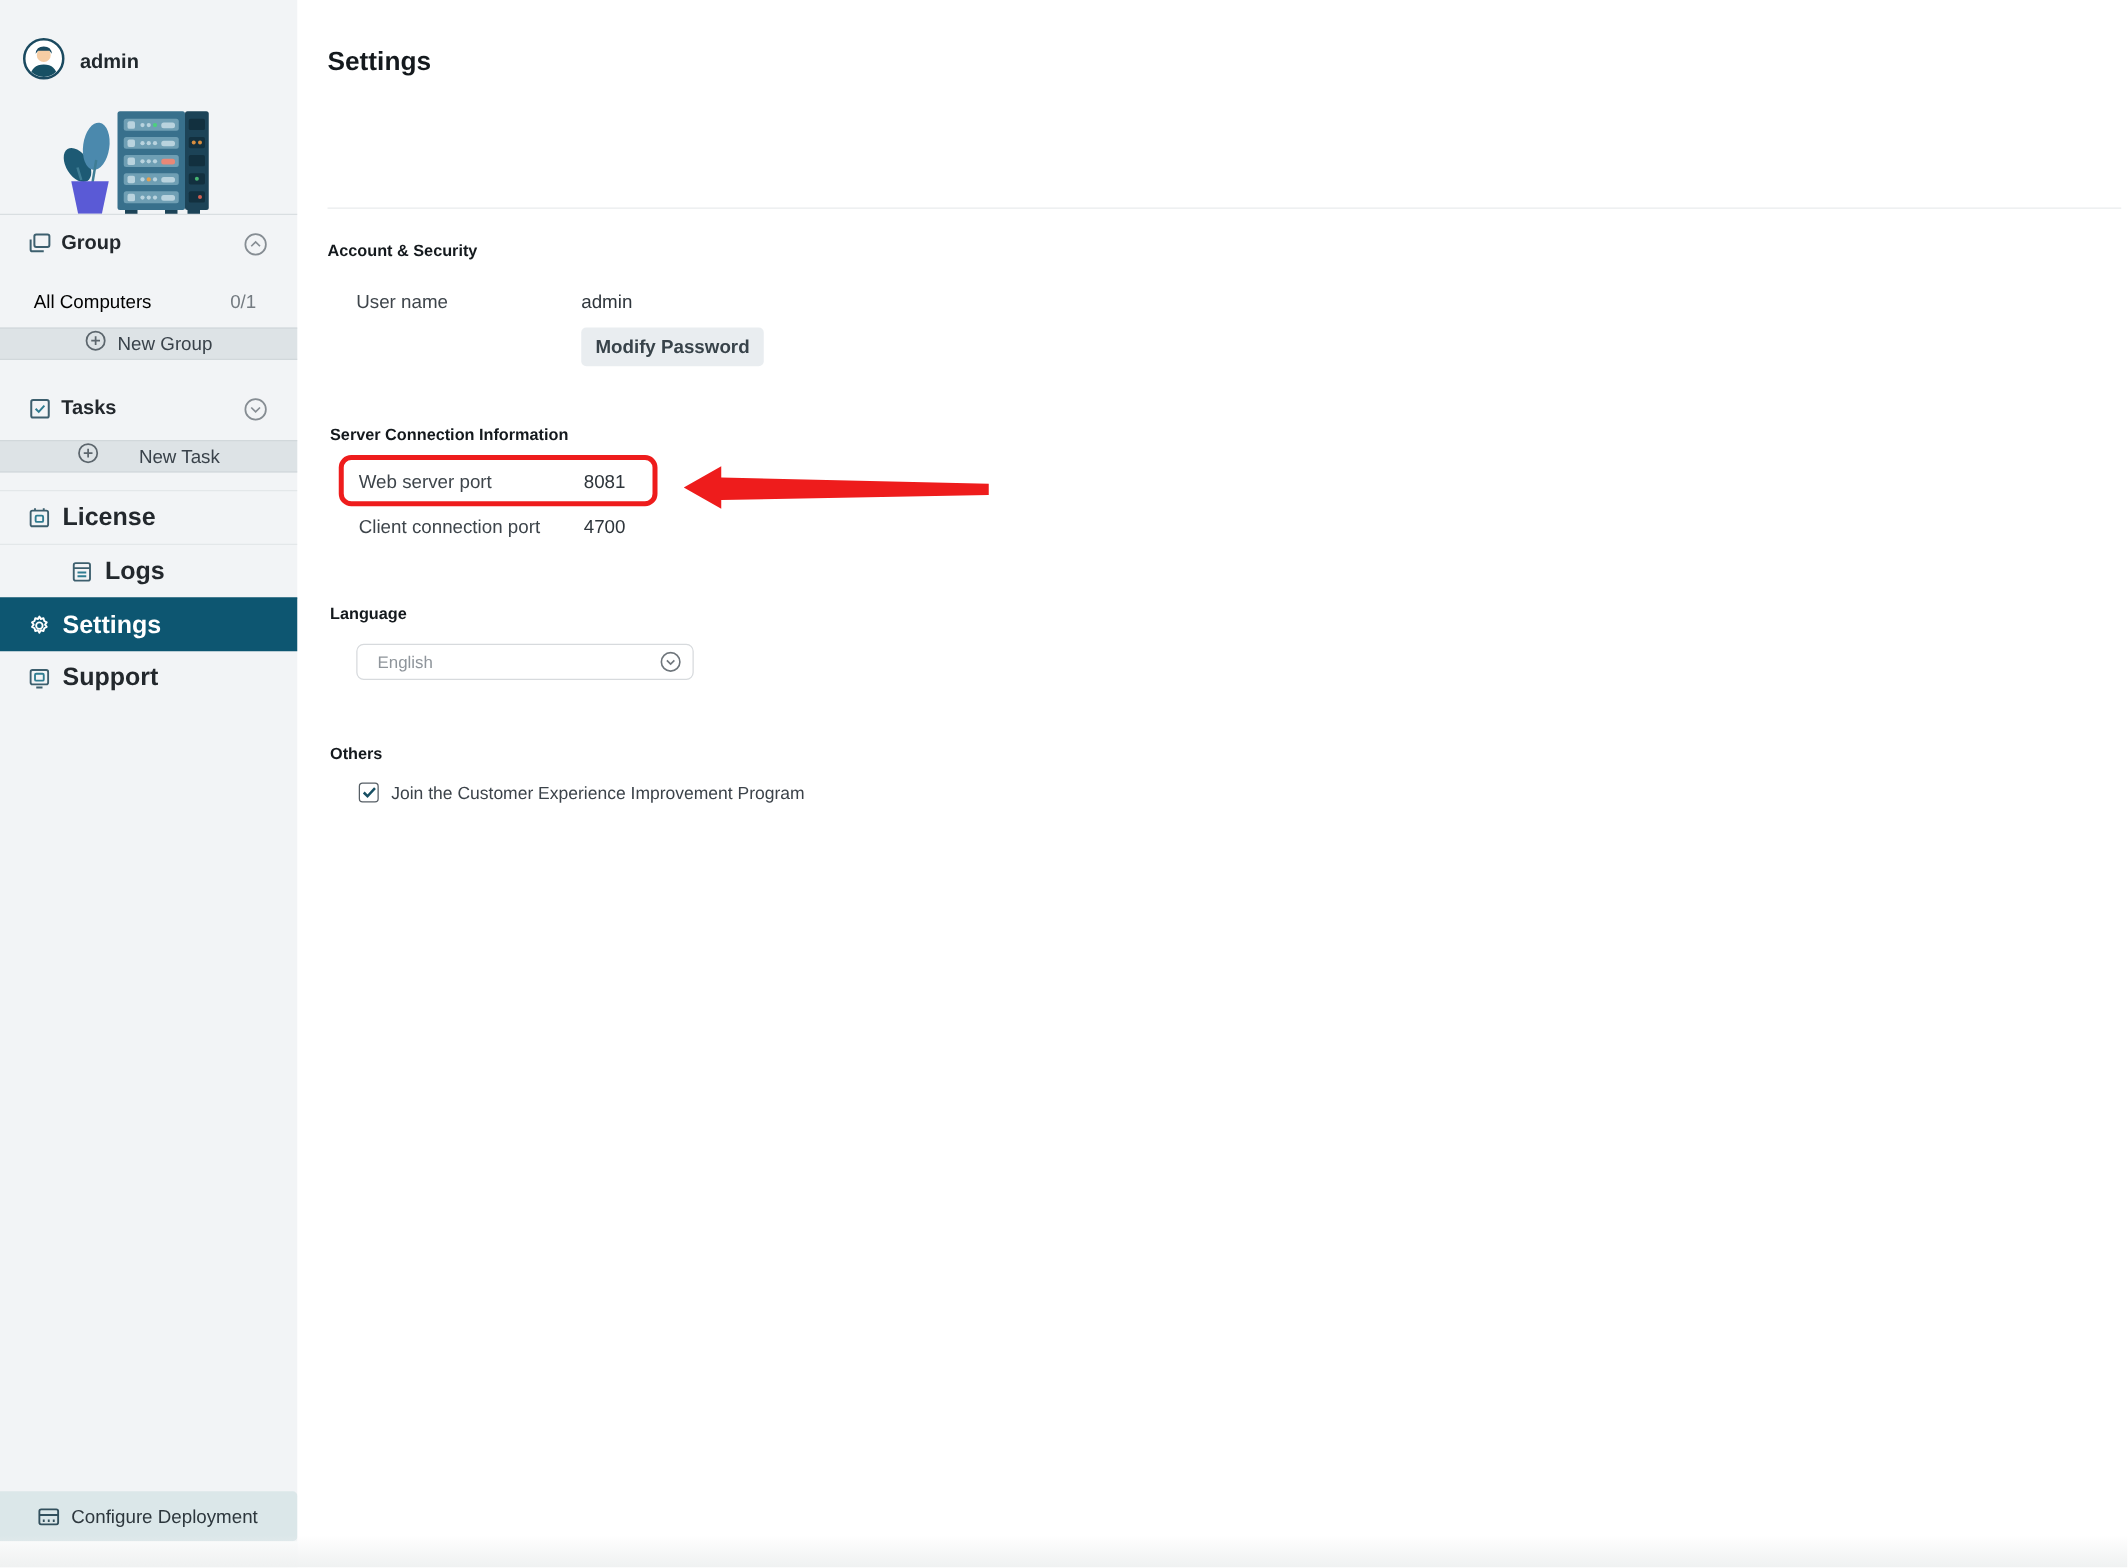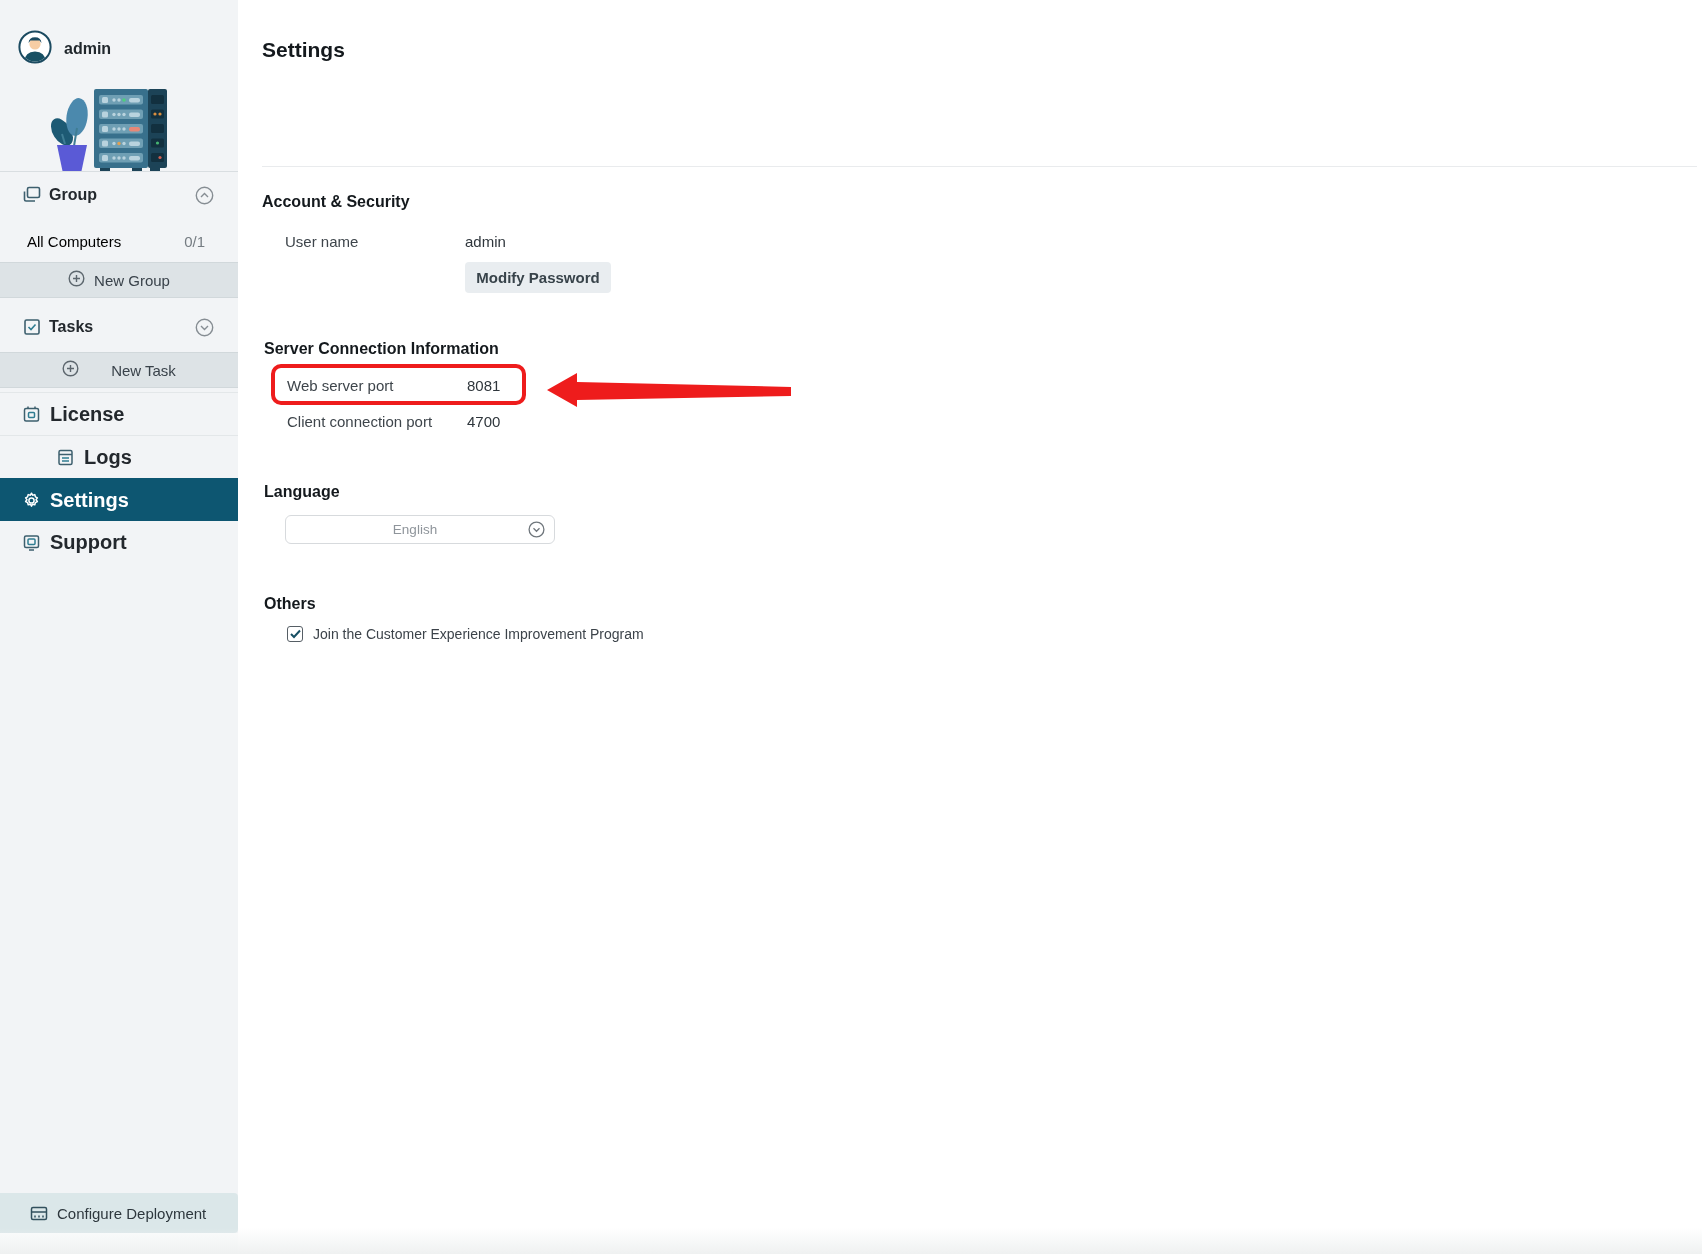--- a/index.html
+++ b/index.html
@@ -16,49 +16,49 @@
 
   .sec-header { position:absolute; left:0; width:238px; height:34px; display:flex; align-items:center; cursor:pointer; }
   .sec-header .ico { margin-left:23px; width:18px; height:18px; display:flex; }
   .sec-header .lbl { margin-left:8px; font-size:16px; font-weight:600; color:#23282d; flex:1; }
   .sec-header .chev { margin-right:24px; display:flex; }
 
   .computers-row { position:absolute; left:0; top:224px; width:238px; height:34px; display:flex; align-items:center; cursor:pointer; }
   .computers-row .lbl { margin-left:27px; font-size:15px; color:#000000; flex:1; }
   .computers-row .cnt { margin-right:33px; font-size:15px; color:#757c82; }
 
-  .band-btn { position:absolute; left:0; width:238px; height:36px; background:#dde3e6; border-top:1px solid #d1d8db; border-bottom:1px solid #d1d8db; display:flex; align-items:center; justify-content:center; gap:9px; cursor:pointer; }
+  .band-btn { position:absolute; left:0; width:238px; height:26px; background:#dde3e6; border-top:1px solid #d1d8db; border-bottom:1px solid #d1d8db; display:flex; align-items:center; justify-content:center; gap:9px; cursor:pointer; }
   .band-btn .lbl { font-size:15px; color:#39424a; }
 
   .nav-item { position:absolute; left:0; width:238px; height:43px; display:flex; align-items:center; border-top:1px solid #e3e7e9; cursor:pointer; }
   .nav-item .ico { margin-left:22px; width:19px; height:19px; display:flex; }
   .nav-item .lbl { margin-left:9px; font-size:20px; font-weight:600; color:#23282d; }
   .nav-item.selected { background:#0d5671; border-top:1px solid #0d5671; }
   .nav-item.selected .lbl { color:#ffffff; }
 
   .config-bar { position:absolute; left:0; top:1193px; width:238px; height:40px; background:#dbe7e9; border-radius:0 4px 4px 0; display:flex; align-items:center; cursor:pointer; }
   .config-bar .ico { margin-left:30px; display:flex; }
   .config-bar .lbl { margin-left:9px; font-size:15px; color:#2d373d; }
   .sidebar-bottom { position:absolute; left:0; top:1233px; width:238px; height:21px; background:#fcfdfd; }
 
   
   .main { position:absolute; left:238px; top:0; right:0; bottom:0; background:#ffffff; }
   .page-title { position:absolute; left:24px; top:38px; font-size:21px; font-weight:bold; color:#14191d; }
   .top-divider { position:absolute; left:24px; top:166px; width:1435px; height:1px; background:#e9ebed; }
 
-  .sec-heading { position:absolute; font-size:16px; font-weight:bold; color:#14191d; }
+  .sec-heading { position:absolute; font-size:13px; font-weight:bold; color:#14191d; }
   .form-label { position:absolute; font-size:15px; color:#3e454b; }
   .form-value { position:absolute; font-size:15px; color:#2f363c; }
 
   .btn { position:absolute; left:227px; top:262px; width:146px; height:31px; background:#e9edf0; border:none; border-radius:4px; font-family:"Liberation Sans",sans-serif; font-size:15px; font-weight:bold; color:#38434a; cursor:pointer; }
 
   .red-box { position:absolute; left:33px; top:364px; width:255px; height:41px; border:4px solid #ee1c1c; border-radius:10px; }
 
   .dropdown { position:absolute; left:47px; top:515px; width:270px; height:29px; background:#ffffff; border:1px solid #d7dadd; border-radius:6px; display:flex; align-items:center; cursor:pointer; }
-  .dropdown .val { margin-left:16px; font-size:13.5px; color:#8f959b; flex:1;text-align:center; }
+  .dropdown .val { margin-left:16px; font-size:13.5px; color:#8f959b; flex:1; }
   .dropdown .chev { margin-right:9px; display:flex; }
 
   .cb-row { position:absolute; left:49px; top:626px; display:flex; align-items:center; gap:10px; }
   .checkbox { width:16px; height:16px; border:1.6px solid #565e65; border-radius:3px; background:#ffffff; display:flex; align-items:center; justify-content:center; cursor:pointer; }
   .checkbox svg { display:none; }
   .checkbox.checked svg { display:block; }
   .cb-label { font-size:14px; color:#3c434a; cursor:pointer; }
 
   .arrow-svg { position:absolute; left:305px; top:368px; pointer-events:none; }
   .bottom-fade { position:absolute; left:0; bottom:0; width:1702px; height:26px; background:linear-gradient(to bottom, rgba(240,242,242,0), #eff1f1); pointer-events:none; }

